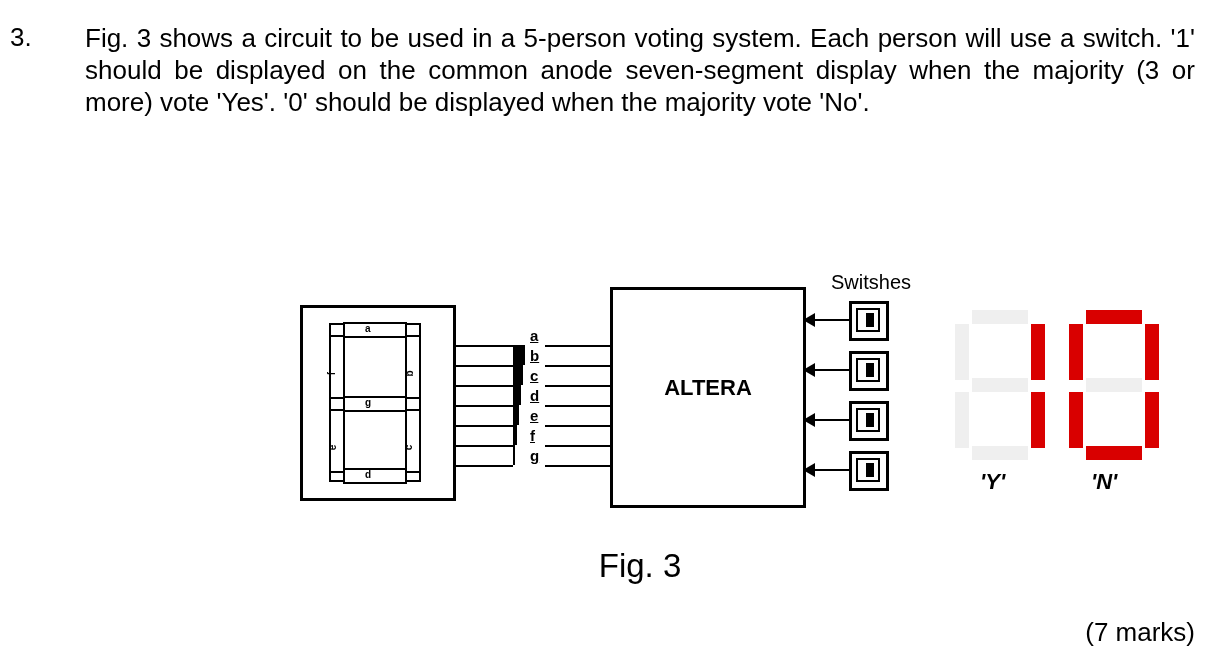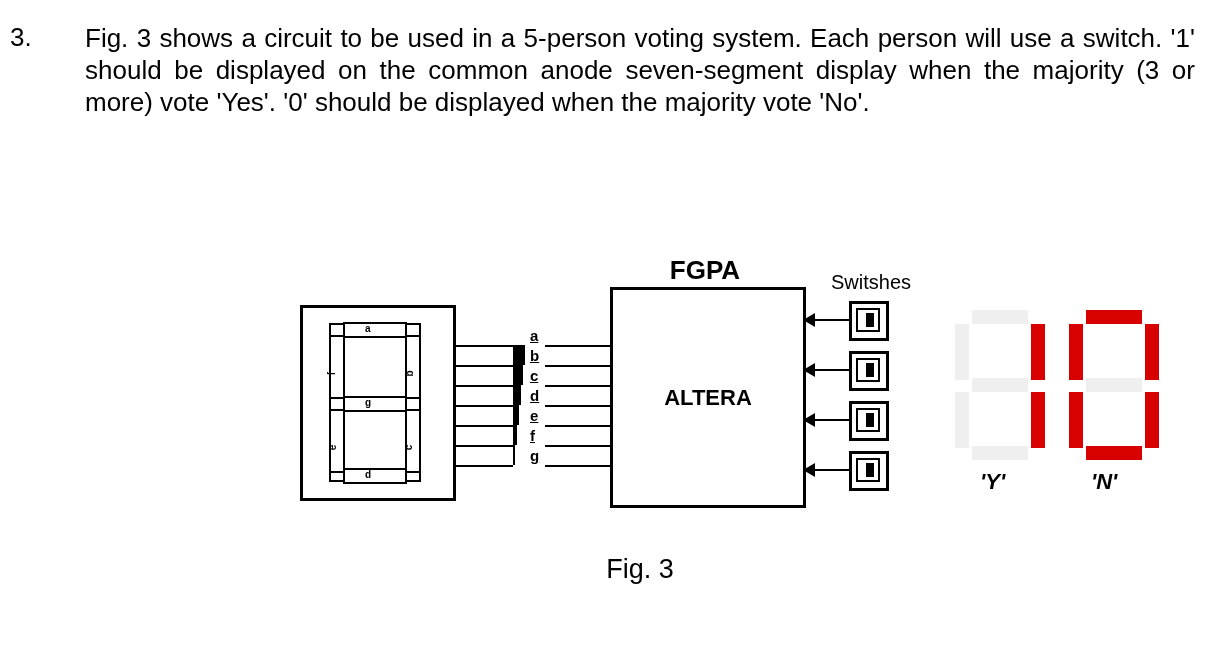--- a/index.html
+++ b/index.html
@@ -66,21 +66,20 @@
     border: 3px solid #000;
     background: #fff;
   }
   .fpga-text1 {
     position: absolute;
     left: 0; right: 0;
     top: 85px;
     text-align: center;
     font-weight: 700;
     font-size: 22px;
-    margin-top: 10px;
   }
   .fpga-text2 {
     position: absolute;
     left: 0; right: 0;
     top: 115px;
     text-align: center;
     font-weight: 700;
     font-size: 22px;
   }
   
@@ -184,42 +183,41 @@
     font-size: 22px;
     font-weight: 700;
     font-style: italic;
   }
   
   .fig-caption {
     position: absolute;
     left: 0; right: 0;
     bottom: 0;
     text-align: center;
-    font-size: 27px;
+    font-size: 33px;
   }
   .marks {
     position: absolute;
     right: 36px;
     bottom: 16px;
     font-size: 26px;
   }
 </style>
 </head>
 <body>
 
 <div class="page">
 
   <div class="qnum">3.</div>
 
   <div class="para1">Fig. 3 shows a circuit to be used in a 5-person voting system. Each person will use a switch. '1' should be displayed on the common anode seven-segment display when the majority (3 or more) vote 'Yes'. '0' should be displayed when the majority vote 'No'.</div>
 
 
   <div class="diagram">
 
-    <div class="fpga-label">FGPA</div>
     <div class="fpga-box">
       <div class="fpga-text1">ALTERA</div>
     </div>
 
     <div class="sw-label">Switshes</div>
 
     <div class="arrow-left" style="left:718px; top:58px;"></div>
     <div class="hline" style="left:730px; top:64px; width:34px;"></div>
     <div class="swbox" style="left:764px; top:46px;">
       <div class="swbox-inner">
@@ -325,14 +323,15 @@
       <div class="dseg d-d on"></div>
       <div class="dseg d-e on"></div>
       <div class="dseg d-f on"></div>
       <div class="dseg d-g"></div>
     </div>
     <div class="dcap" style="left:1006px; top:214px;">'N'</div>
 
     <div class="fig-caption">Fig. 3</div>
   </div>
 
+  <div class="marks">(7 marks)</div>
 
 </div>
 
 </body></html>

